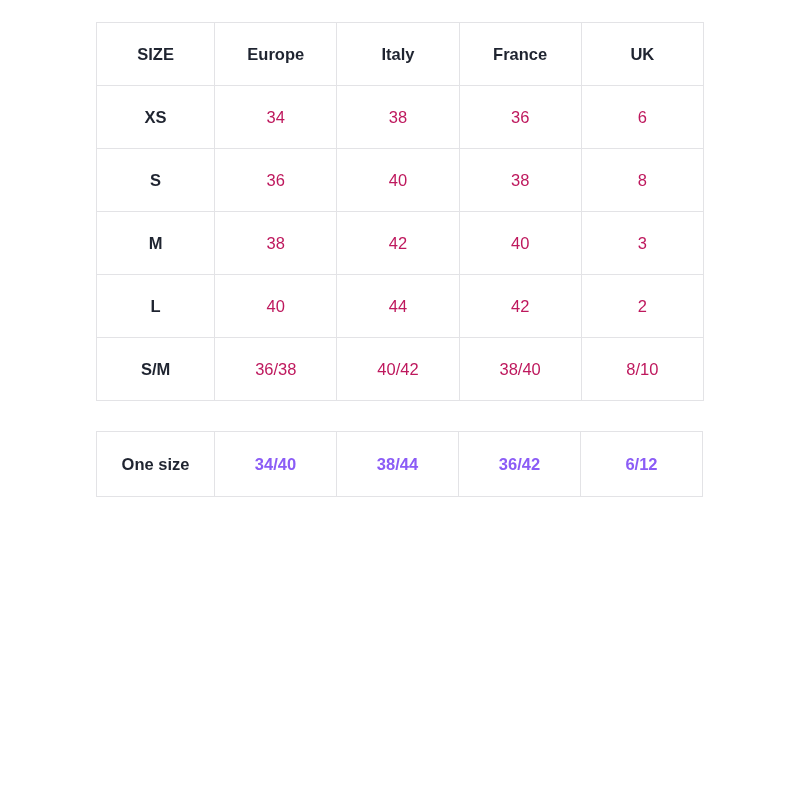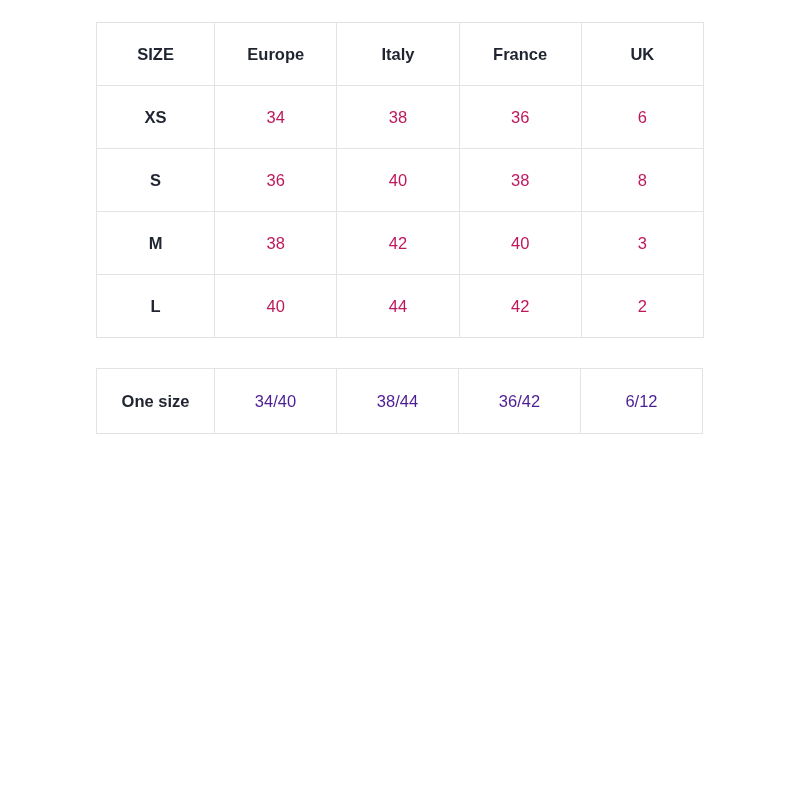--- a/index.html
+++ b/index.html
@@ -59,22 +59,22 @@
     border-collapse: collapse;
     width: 582px;
     table-layout: fixed;
   }
   table.second-table td {
     border: 1px solid #e3e3e6;
     height: 64px;
     text-align: center;
     vertical-align: middle;
     font-size: 16.5px;
-    font-weight: 400;
-    color: #4c1d95;
+    font-weight: 700;
+    color: #8b5cf6;
     padding: 0;
   }
   table.second-table td.rowhead {
     font-weight: 700;
     color: #1f2430;
   }
 </style>
 </head>
 <body>
 
@@ -120,20 +120,27 @@
           <td>40</td>
           <td>3</td>
         </tr>
         <tr>
           <td class="rowhead">L</td>
           <td>40</td>
           <td>44</td>
           <td>42</td>
           <td>2</td>
         </tr>
+        <tr>
+          <td class="rowhead">S/M</td>
+          <td>36/38</td>
+          <td>40/42</td>
+          <td>38/40</td>
+          <td>8/10</td>
+        </tr>
       </tbody>
     </table>
 
     <div class="spacer"></div>
 
     <table class="second-table">
       <colgroup>
         <col class="c-label">
         <col class="c-data">
         <col class="c-data">

